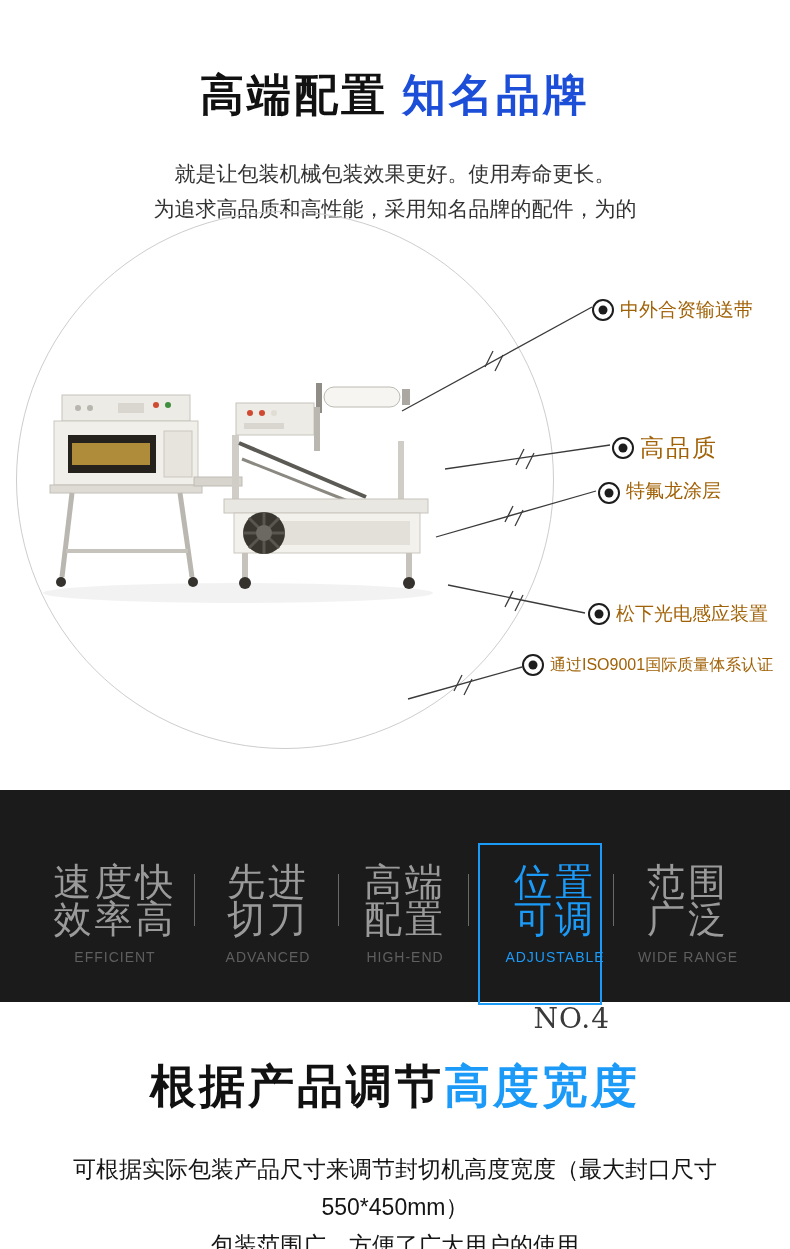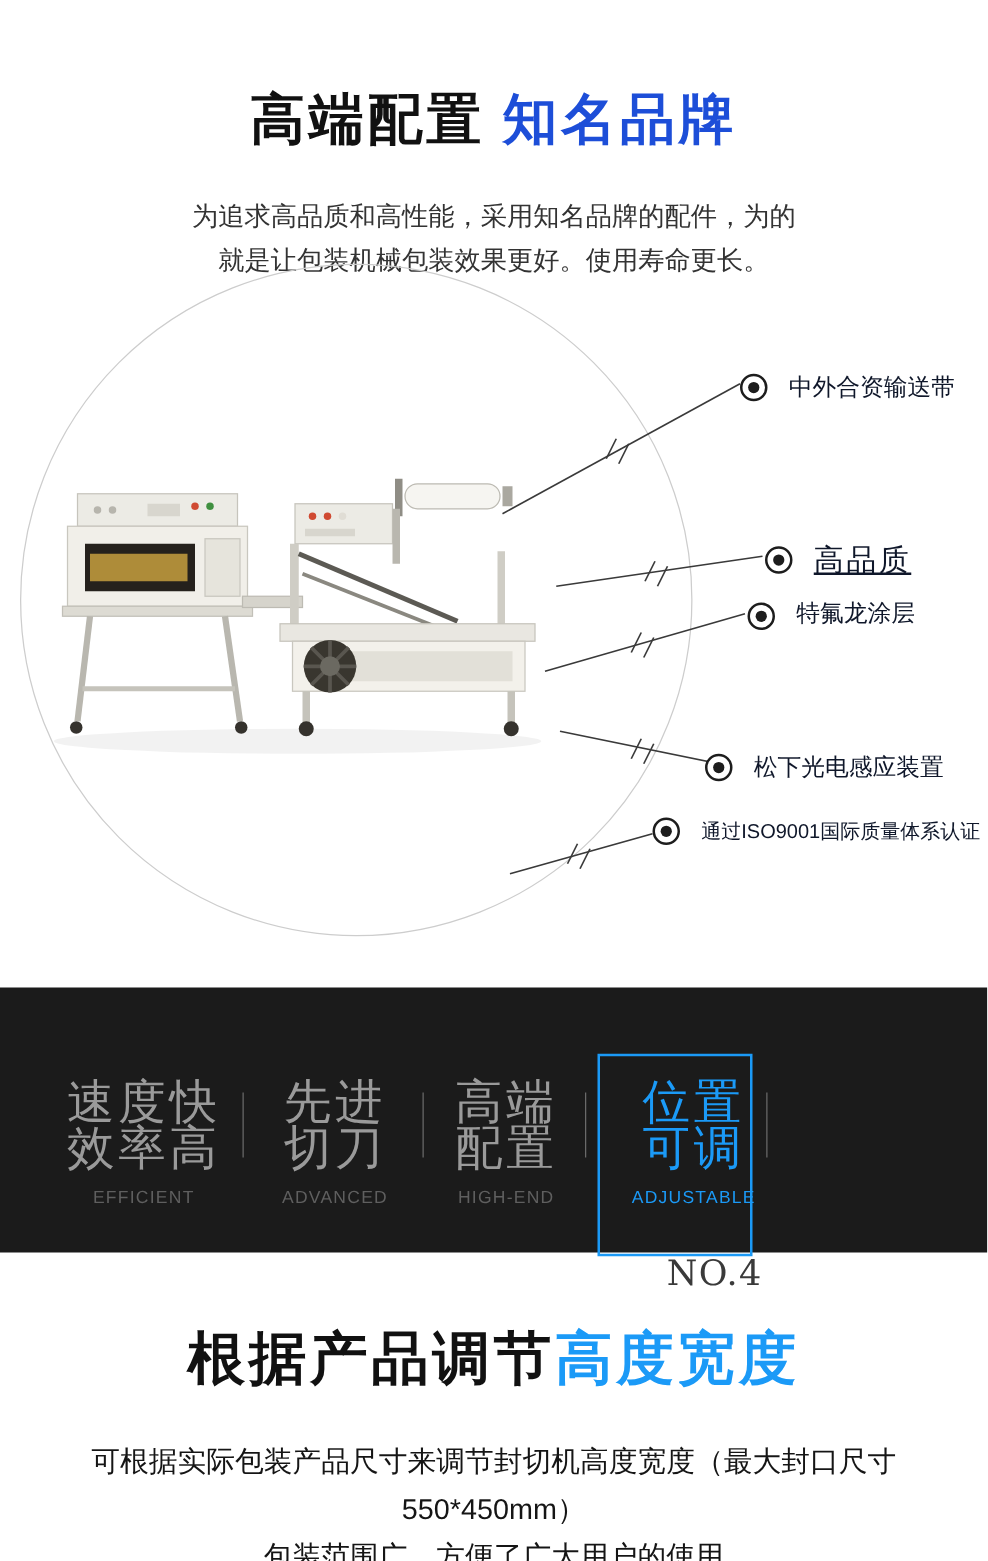--- a/index.html
+++ b/index.html
@@ -23,22 +23,22 @@
   }
   
   .hero{position:absolute;top:205px;left:0;width:790px;height:562px;}
   .hero-circle{
     position:absolute;left:16px;top:6px;width:536px;height:536px;
     border:1px solid #cdcdcd;border-radius:50%;
   }
   .machine-svg{position:absolute;left:28px;top:176px;width:420px;height:230px;}
   .lines-svg{position:absolute;left:0;top:0;width:790px;height:562px;}
   .callout{
-    position:absolute;display:flex;align-items:center;gap:17px;
-    color:#0f172a;white-space:nowrap;
+    position:absolute;display:flex;align-items:center;gap:6px;
+    color:#a16207;white-space:nowrap;
   }
   .target-icon{
     flex:0 0 auto;width:18px;height:18px;border:2px solid #1d1d1d;border-radius:50%;
     position:relative;background:#fff;
   }
   .target-icon::after{
     content:"";position:absolute;left:50%;top:50%;transform:translate(-50%,-50%);
     width:9px;height:9px;background:#1d1d1d;border-radius:50%;
   }
   .callout .label{font-size:19px;}
@@ -78,22 +78,22 @@
 </style>
 </head>
 <body>
 
 <div class="page">
 
   <div class="intro-title">
     <span>高端配置</span><span class="accent">知名品牌</span>
   </div>
   <div class="intro-desc">
+    <div>就是让包装机械包装效果更好。使用寿命更长。</div>
     <div>为追求高品质和高性能，采用知名品牌的配件，为的</div>
-    <div>就是让包装机械包装效果更好。使用寿命更长。</div>
   </div>
 
   <div class="hero">
     <div class="hero-circle"></div>
 
     <svg class="machine-svg" viewBox="0 0 420 230" aria-hidden="true">
       <ellipse cx="210" cy="212" rx="195" ry="10" fill="#000" opacity="0.05"></ellipse>
 
       <g>
         <rect x="34" y="14" width="128" height="26" fill="#ecebe5" stroke="#c6c4bc"></rect>
@@ -163,29 +163,29 @@
         <line x1="522" y1="462" x2="408" y2="494"></line>
         <line x1="462" y1="470" x2="454" y2="486"></line>
         <line x1="472" y1="474" x2="464" y2="490"></line>
       </g>
     </svg>
 
     <div class="callout c1" style="left:592px;top:92px;">
       <span class="target-icon"></span>
       <span class="label">中外合资输送带</span>
     </div>
-    <div class="callout c2" style="left:612px;top:227px;text-decoration:underline;">
+    <div class="callout c2" style="left:612px;top:227px;">
       <span class="target-icon"></span>
       <span class="label">高品质</span>
     </div>
     <div class="callout c3" style="left:598px;top:273px;align-items:flex-end;">
       <span class="target-icon"></span>
       <span class="label">特氟龙涂层</span>
     </div>
-    <div class="callout c4" style="left:564px;top:396px;justify-content:center;">
+    <div class="callout c4" style="left:588px;top:396px;justify-content:center;">
       <span class="target-icon"></span>
       <span class="label">松下光电感应装置</span>
     </div>
     <div class="callout c5" style="left:522px;top:449px;">
       <span class="target-icon"></span>
       <span class="label">通过ISO9001国际质量体系认证</span>
     </div>
   </div>
 
   <div class="features">
@@ -212,20 +212,25 @@
     </div>
     <div class="fdiv" style="left:468px;"></div>
 
     <div class="feature hl" style="left:478px;width:120px;padding-left:17px;">
       <div class="zh">位置</div>
       <div class="zh">可调</div>
       <div class="en">ADJUSTABLE</div>
     </div>
     <div class="fdiv" style="left:613px;"></div>
 
+    <div class="feature" style="left:628px;width:120px;">
+      <div class="zh">范围</div>
+      <div class="zh">广泛</div>
+      <div class="en">WIDE RANGE</div>
+    </div>
   </div>
 
   <div class="badge-no">NO.4</div>
 
   <div class="adjust-title">
     <span>根据产品调节</span><span class="accent">高度宽度</span>
   </div>
   <div class="adjust-desc">
     <div>可根据实际包装产品尺寸来调节封切机高度宽度（最大封口尺寸550*450mm）</div>
     <div>包装范围广，方便了广大用户的使用</div>

